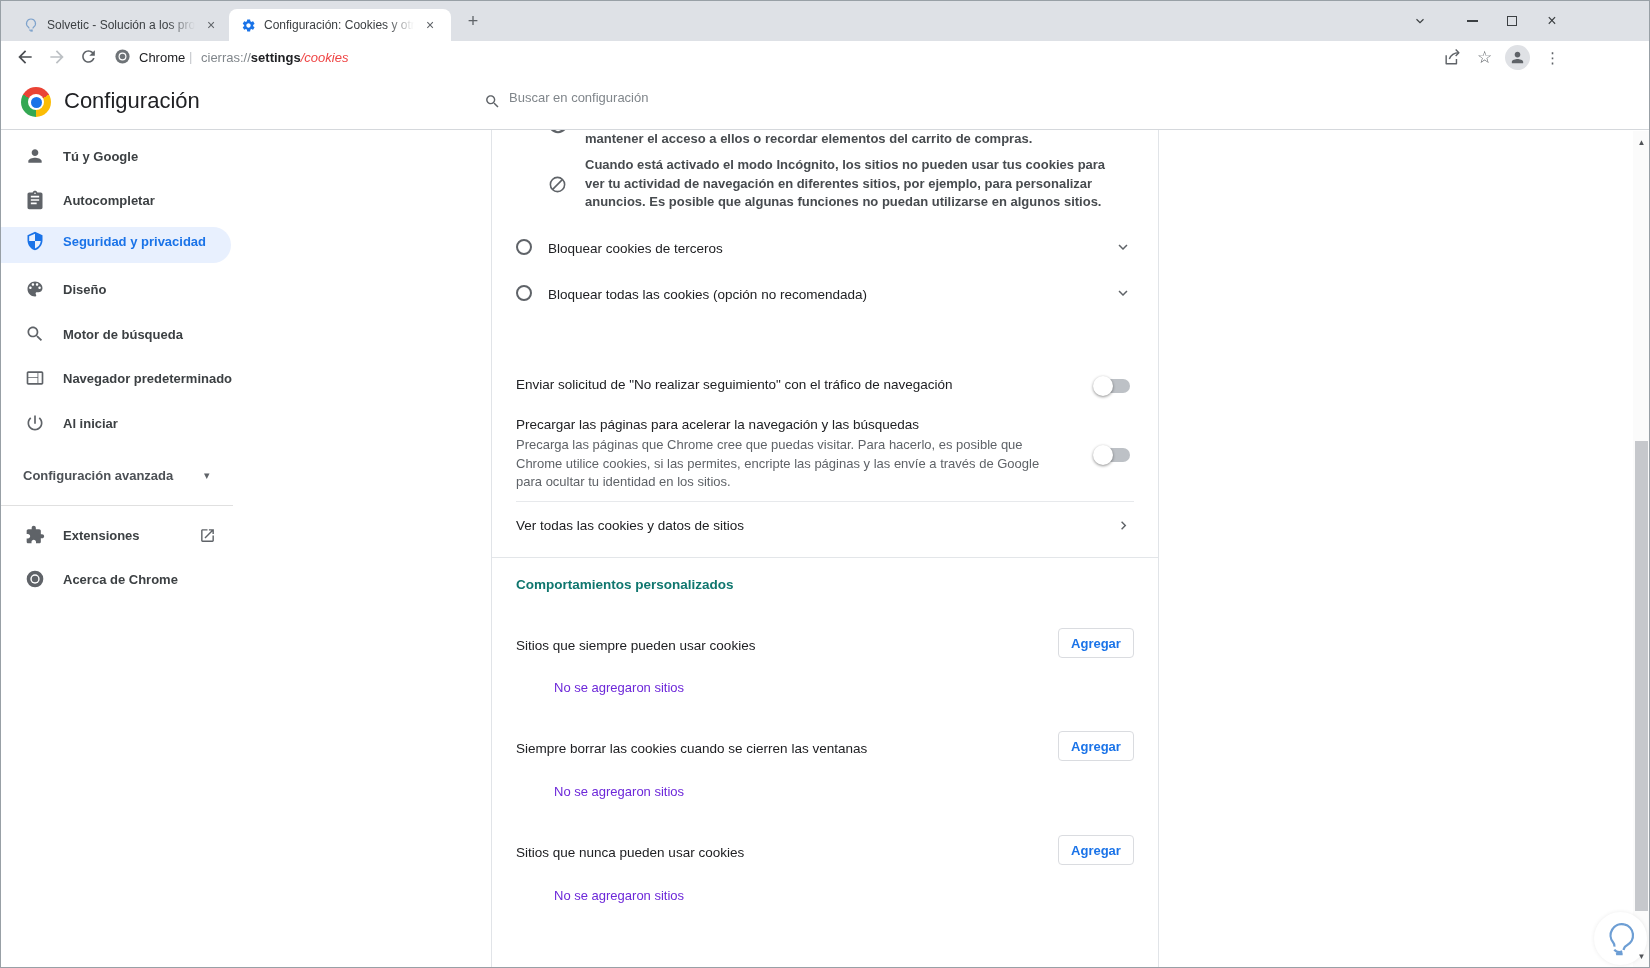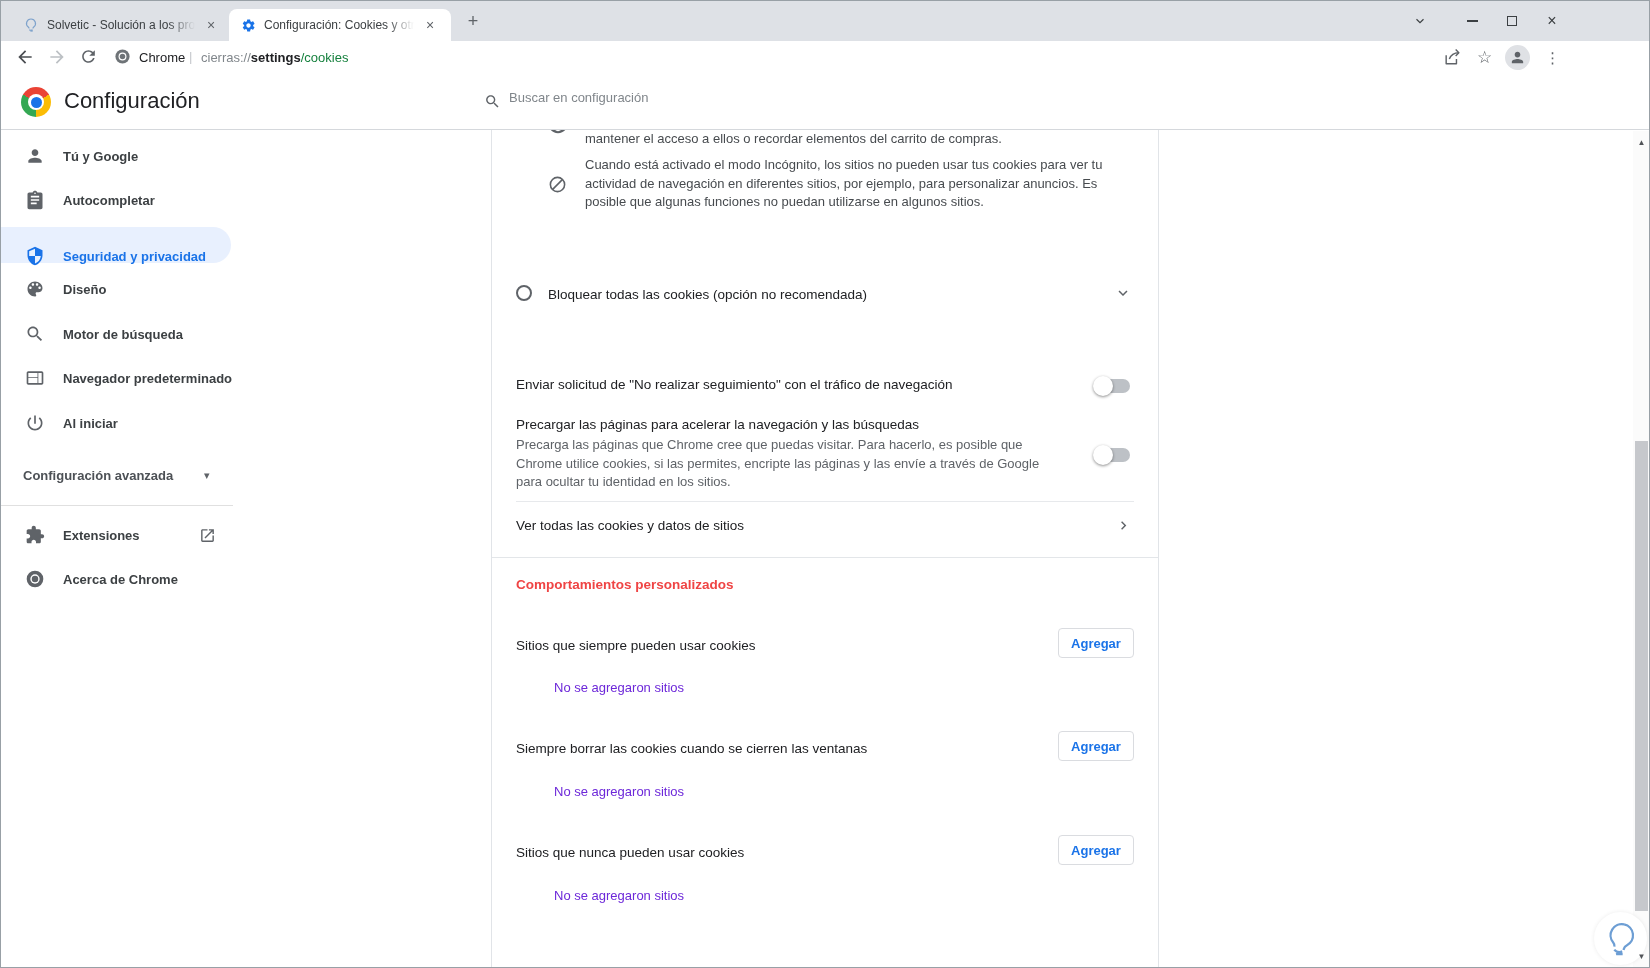--- a/index.html
+++ b/index.html
@@ -19,21 +19,21 @@
   .newtab { position:absolute; left:460px; top:9px; width:24px; height:24px; text-align:center;
             line-height:22px; font-size:18px; color:#5f6368; }
   .winbtn { position:absolute; top:0; height:40px; width:42px; display:flex; align-items:center; justify-content:center; color:#3c4043; }
   .min-bar { width:11px; height:1.5px; background:#3c4043; }
   .max-box { width:10px; height:10px; border:1.4px solid #3c4043; }
   .close-x { font-size:16px; }
 
   
   .toolbar { position:absolute; top:40px; left:0; right:0; height:33px; background:#fff;padding-left:48px; }
   .urltext { font-size:13px; white-space:nowrap; }
-  .scheme { color:#80868b; } .host { color:#202124; font-weight:700; } .path { color:#15803d; }
+  .scheme { color:#80868b; } .host { color:#202124; font-weight:700; } .path { color:#ef4444;font-style:italic; }
   .pipe { color:#c4c7cb; font-size:13px; }
   .avatar { width:25px; height:25px; border-radius:50%; background:#dfe1e5; display:flex; align-items:center; justify-content:center; }
   .dots { font-size:15px; color:#5f6368; letter-spacing:0; }
 
   
   .set-header { position:absolute; top:73px; left:0; right:0; height:56px; background:#fff;
                 border-bottom:1px solid #d5d8dc;padding-left:44px; }
   .chrome-logo { position:absolute; left:20px; top:13px; width:30px; height:30px; border-radius:50%;
                  background:conic-gradient(from 300deg,#ea4335 0 120deg,#fbbc05 0 240deg,#34a853 0 360deg); }
   .chrome-logo::before { content:""; position:absolute; inset:7px; background:#fff; border-radius:50%; }
@@ -50,29 +50,29 @@
   .side-row.sel .side-lab { color:#1a73e8; }
   .side-row.sel .side-ico { color:#1a73e8; }
   .pill { position:absolute; left:0; top:226px; width:230px; height:36px; background:#e8f0fe;
           border-radius:0 18px 18px 0; }
   .side-div { position:absolute; left:0; top:504px; width:232px; height:1px; background:#e0e0e0; }
   .caret { font-size:11px; color:#5f6368; }
 
   
   .card { position:absolute; left:490px; top:129px; width:668px; height:839px; background:#fff;
           border-left:1px solid #e1e4e8; border-right:1px solid #e1e4e8; overflow:hidden; }
-  .c-text { font-size:13px; color:#474b4f; line-height:18.5px; }
+  .c-text { font-size:13px; color:#474b4f; line-height:18.5px;font-weight:bold; }
   .row-label { font-size:13.5px; color:#202124; }
   .sub-text { font-size:13px; color:#5f6368; line-height:18.5px; }
   .radio { width:16px; height:16px; border:2px solid #5f6368; border-radius:50%; background:#fff; }
   .toggle { position:absolute; right:28px; width:34px; height:14px; border-radius:7px; background:#bdc1c6; }
   .toggle .knob { position:absolute; left:-3px; top:-3px; width:20px; height:20px; border-radius:50%;
                   background:#fff; box-shadow:0 1px 3px rgba(0,0,0,.45); }
   .sep { position:absolute; height:1px; background:#e7e9ec; }
-  .section-h { font-size:13.5px; font-weight:700; color:#ef4444; }
+  .section-h { font-size:13.5px; font-weight:700; color:#0f766e; }
   .add-btn { position:absolute; right:24px; width:76px; height:30px; background:#fff;
              border:1px solid #dadce0; border-radius:4px; color:#1a73e8; font-weight:700;
              font-size:13px; display:flex; align-items:center; justify-content:center; cursor:pointer; }
   .empty-lab { font-size:13px; color:#6d28d9; }
 
   
   .scrollbar { position:absolute; left:1632px; top:130px; width:17px; bottom:0; background:#fbfbfb; }
   .sb-thumb { position:absolute; left:2px; top:310px; width:13px; height:470px; background:#c6c8cc; }
   .sb-arrow { position:absolute; left:0; width:17px; text-align:center; font-size:8px; color:#505357; }
   .watermark { position:absolute; left:1593px; top:911px; width:53px; height:53px; border-radius:50%;
@@ -186,21 +186,21 @@
       <span class="side-lab">Tú y Google</span>
     </div>
     <div class="side-row" style="top:177px;">
       <span class="side-ico">
           <svg width="20" height="20" viewBox="0 0 24 24" fill="currentColor">
             <path d="M19 3h-4.18C14.4 1.84 13.3 1 12 1c-1.3 0-2.4.84-2.82 2H5c-1.1 0-2 .9-2 2v16c0 1.1.9 2 2 2h14c1.1 0 2-.9 2-2V5c0-1.1-.9-2-2-2zm-7 0c.55 0 1 .45 1 1s-.45 1-1 1-1-.45-1-1 .45-1 1-1zm2 14H7v-2h7v2zm3-4H7v-2h10v2zm0-4H7V7h10v2z"></path>
           </svg>
         </span>
       <span class="side-lab">Autocompletar</span>
     </div>
-    <div class="side-row sel" style="top:233px;">
+    <div class="side-row sel" style="top:218px;">
       <span class="side-ico">
           <svg width="20" height="20" viewBox="0 0 24 24" fill="currentColor">
             <path d="M12 1L3 5v6c0 5.55 3.84 10.74 9 12 5.16-1.26 9-6.45 9-12V5l-9-4zm0 10.99h7c-.53 4.12-3.28 7.79-7 8.94V12H5V6.3l7-3.11v8.8z"></path>
           </svg>
         </span>
       <span class="side-lab">Seguridad y privacidad</span>
     </div>
     <div class="side-row" style="top:266px;">
       <span class="side-ico">
           <svg width="20" height="20" viewBox="0 0 24 24" fill="currentColor">
@@ -274,20 +274,29 @@
     <div class="abs c-text" style="left:93px; top:0px; width:530px;">mantener el acceso a ellos o recordar elementos del carrito de compras.</div>
 
     <span class="abs" style="left:56px; top:45px;">
       <svg width="19" height="19" viewBox="0 0 24 24" fill="none" stroke="#5f6368" stroke-width="2">
           <circle cx="12" cy="12" r="9"></circle>
           <path d="M18.4 5.6L5.6 18.4"></path>
         </svg>
     </span>
     <div class="abs c-text" style="left:93px; top:26px; width:522px;">Cuando está activado el modo Incógnito, los sitios no pueden usar tus cookies para ver tu actividad de navegación en diferentes sitios, por ejemplo, para personalizar anuncios. Es posible que algunas funciones no puedan utilizarse en algunos sitios.</div>
 
+    <div class="abs" style="left:0; top:89px; width:100%; height:56px;">
+      <span class="radio abs" style="left:24px; top:20px;"></span>
+      <span class="row-label abs" style="left:56px; top:22px;">Bloquear cookies de terceros</span>
+      <span class="abs" style="right:26px; top:19px;">
+          <svg width="18" height="18" viewBox="0 0 24 24" fill="#5f6368">
+            <path d="M7.41 8.59L12 13.17l4.59-4.58L18 10l-6 6-6-6 1.41-1.41z"></path>
+          </svg>
+        </span>
+    </div>
     <div class="abs" style="left:0; top:135px; width:100%; height:56px;">
       <span class="radio abs" style="left:24px; top:20px;"></span>
       <span class="row-label abs" style="left:56px; top:22px;">Bloquear todas las cookies (opción no recomendada)</span>
       <span class="abs" style="right:26px; top:19px;">
           <svg width="18" height="18" viewBox="0 0 24 24" fill="#5f6368">
             <path d="M7.41 8.59L12 13.17l4.59-4.58L18 10l-6 6-6-6 1.41-1.41z"></path>
           </svg>
         </span>
     </div>
 

